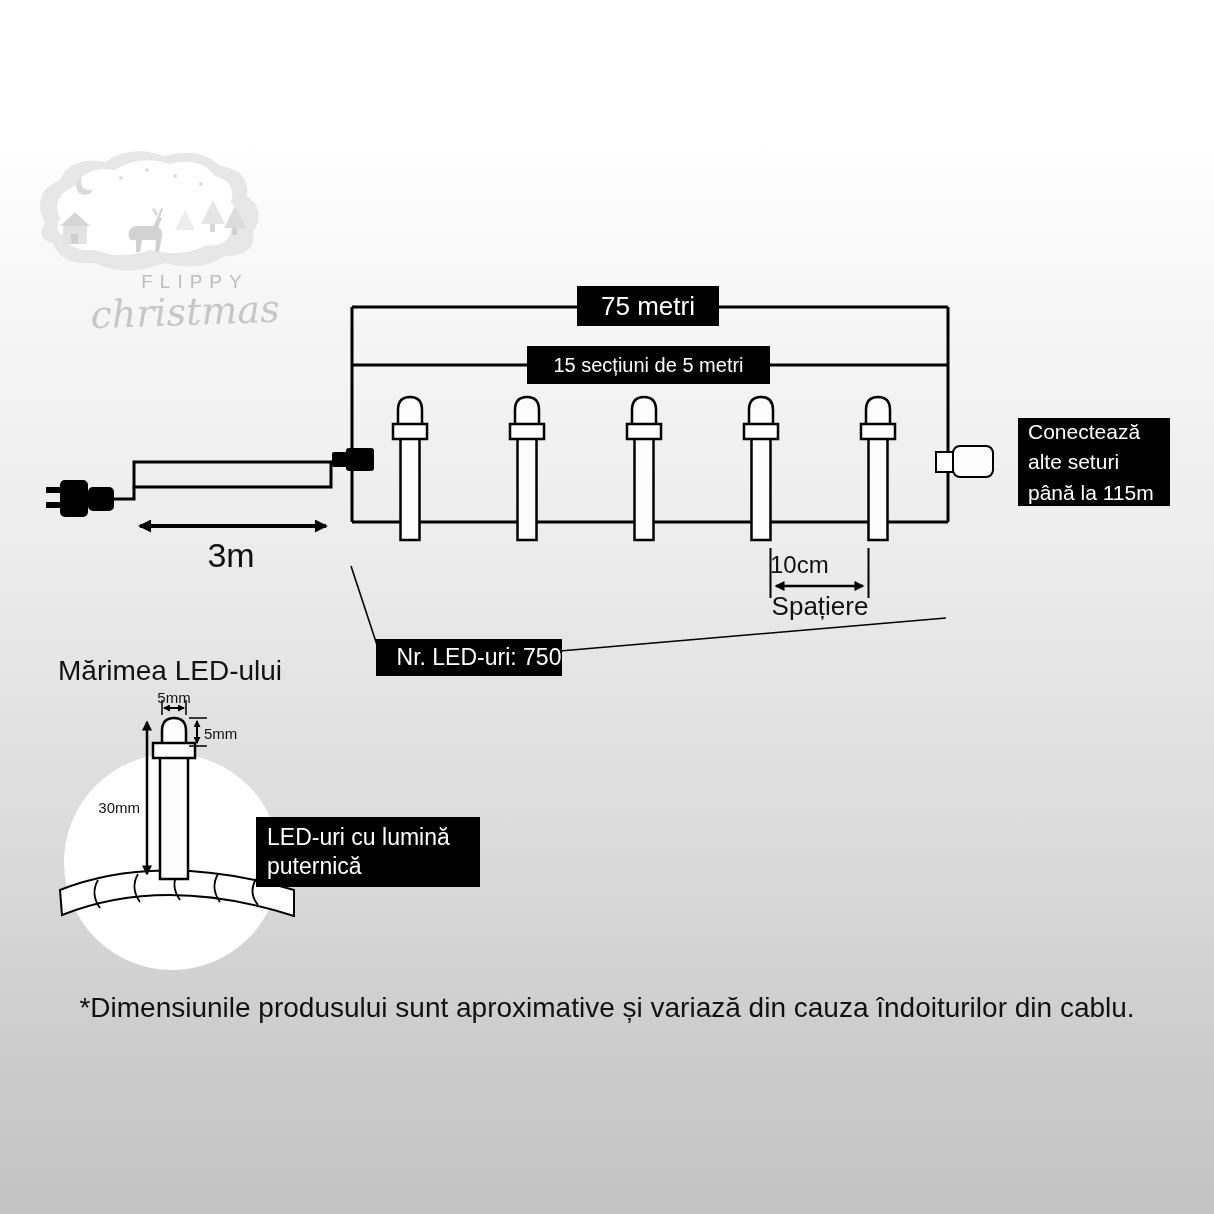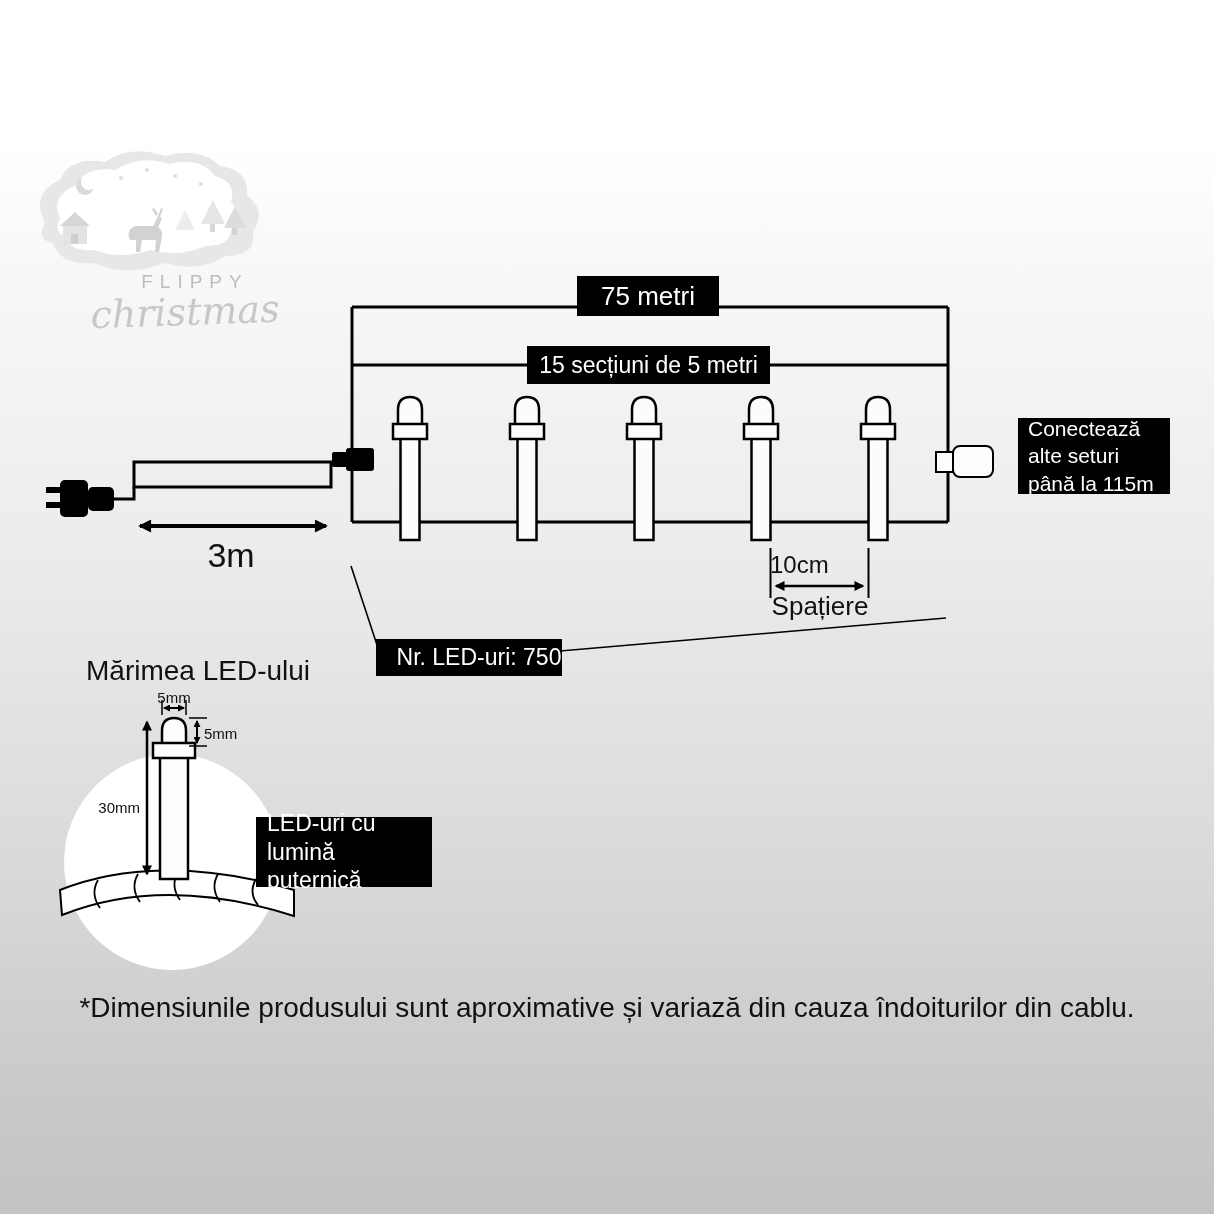--- a/index.html
+++ b/index.html
@@ -25,29 +25,29 @@
   }
   #brand-top{
     left:95px;top:271px;width:200px;text-align:center;
     font-size:19px;letter-spacing:7px;color:#bdbdbd;
   }
   #brand-script{
     left:70px;top:290px;width:230px;text-align:center;
     font-family:"DejaVu Serif",serif;font-style:italic;
     font-size:38px;color:#c7c7c7;transform:rotate(-2deg);
   }
-  #label-total{left:577px;top:276px;width:142px;height:40px;font-size:26px;}
-  #label-sections{left:527px;top:346px;width:243px;height:38px;font-size:23px;}
-  #label-connect{left:1018px;top:418px;width:152px;height:76px;font-size:21px;line-height:1.3;padding-left:10px;}
+  #label-total{left:577px;top:286px;width:142px;height:40px;font-size:26px;}
+  #label-sections{left:527px;top:346px;width:243px;height:38px;font-size:20px;}
+  #label-connect{left:1018px;top:418px;width:152px;height:88px;font-size:21px;line-height:1.3;padding-left:10px;justify-content:space-between;}
   #label-ledcount{left:376px;top:639px;width:186px;height:37px;font-size:23px;padding-left:20px;}
-  #label-callout{left:256px;top:817px;width:176px;height:70px;font-size:23px;line-height:1.25;padding-left:11px;}
+  #label-callout{left:256px;top:817px;width:224px;height:70px;font-size:23px;line-height:1.25;padding-left:11px;}
   #label-3m{left:130px;top:536px;width:202px;text-align:center;font-size:34px;color:#111;}
   #label-10cm{left:770px;top:551px;width:100px;font-size:24px;color:#111;}
   #label-spatiere{left:745px;top:591px;width:150px;text-align:center;font-size:26px;color:#111;}
-  #led-size-title{left:58px;top:655px;font-size:28px;color:#111;white-space:nowrap;margin-left:28px;}
+  #led-size-title{left:58px;top:655px;font-size:28px;color:#111;white-space:nowrap;}
   #label-5mm-w{left:146px;top:689px;width:56px;text-align:center;font-size:15px;color:#111;}
   #label-5mm-h{left:204px;top:725px;width:60px;text-align:left;font-size:15px;color:#111;}
   #label-30mm{left:92px;top:799px;width:48px;text-align:right;font-size:15px;color:#111;}
   #footer-text{left:0;top:992px;width:1214px;text-align:center;font-size:28px;color:#111;}
   svg{display:block;}
 </style>
 </head>
 <body>
 
 <div id="canvas">

